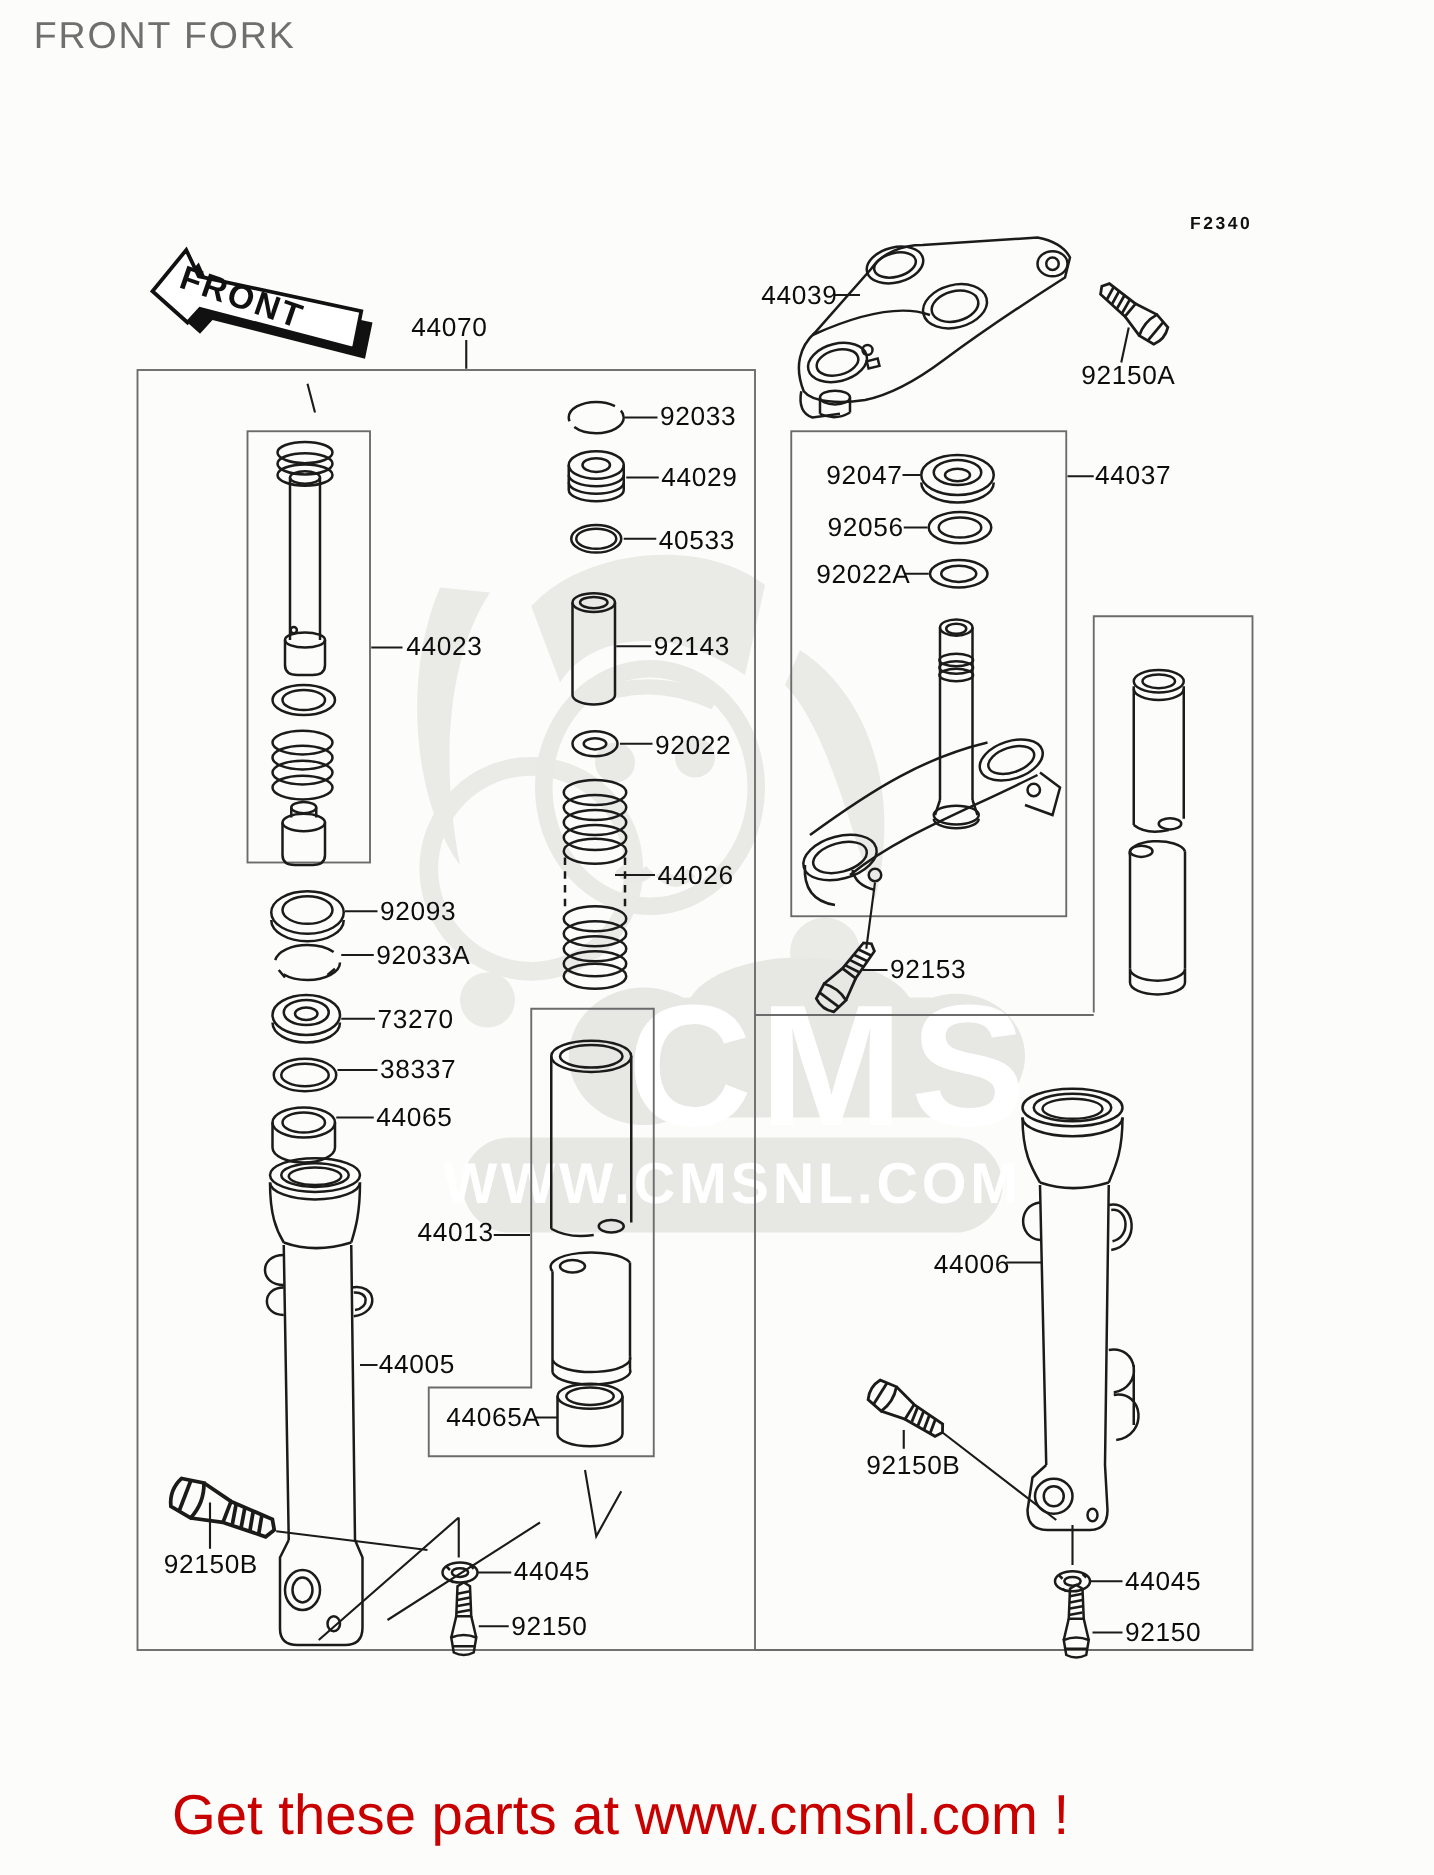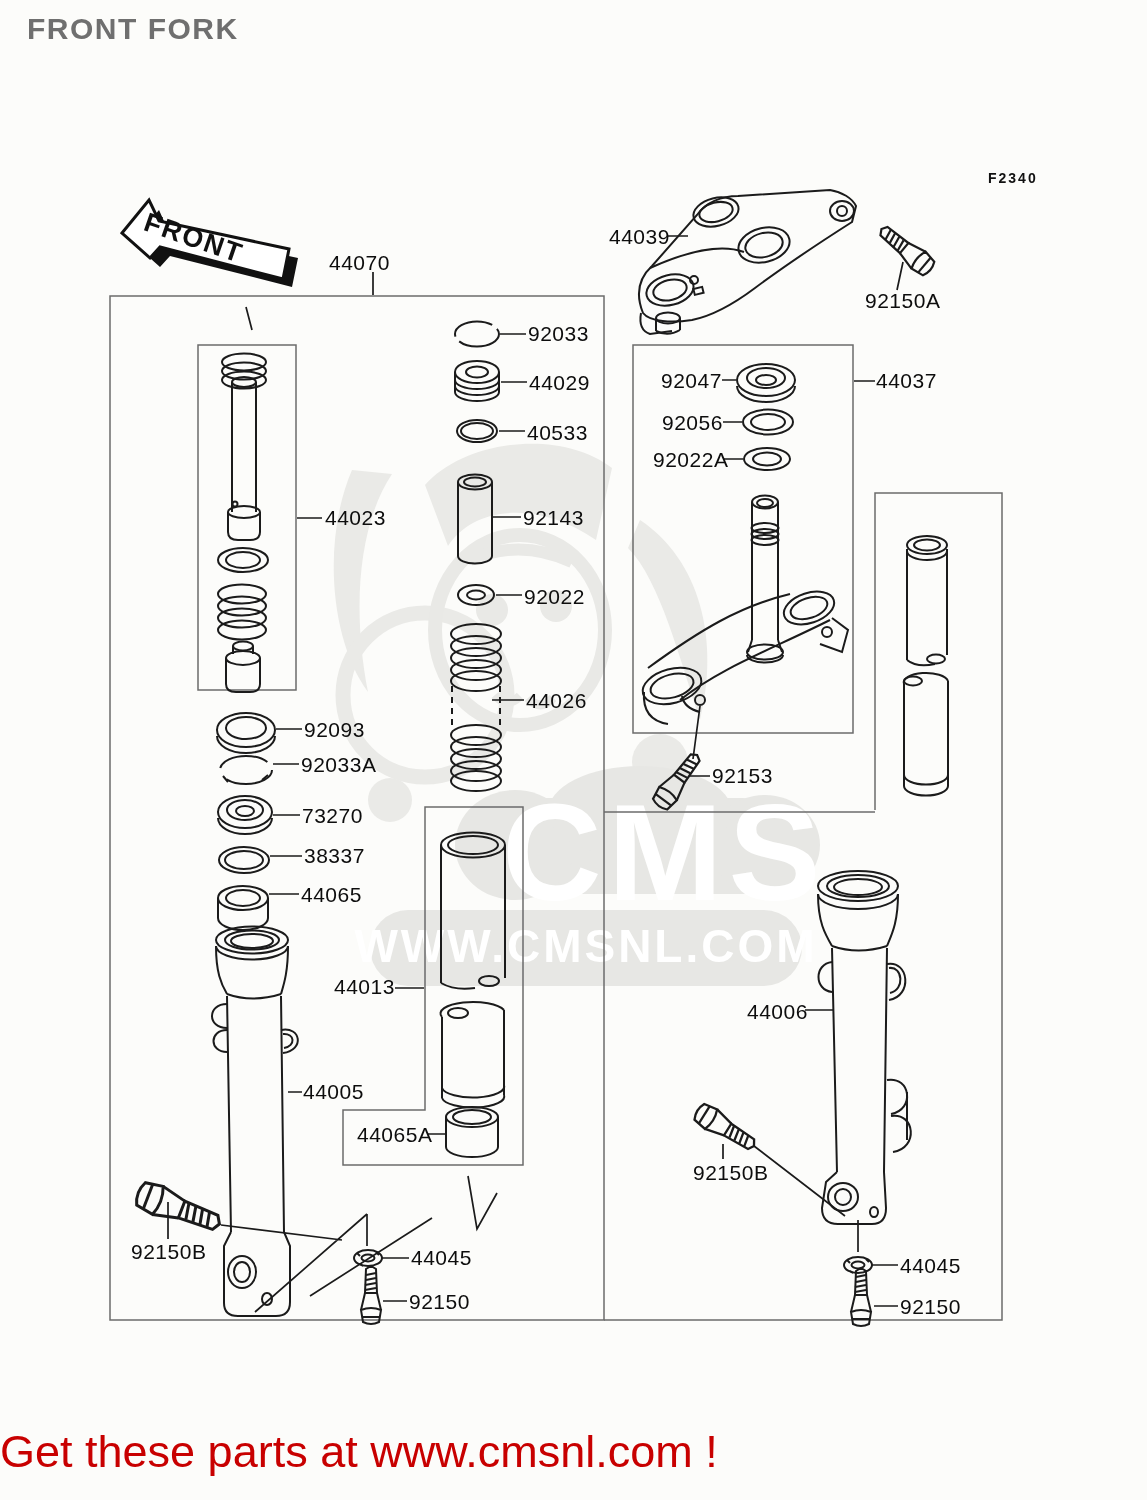--- a/index.html
+++ b/index.html
@@ -1,29 +1,29 @@
 <!DOCTYPE html>
 <html><head>
 <meta charset="utf-8">
 <style>
   html,body{margin:0;padding:0;}
   body{width:1147px;height:1500px;position:relative;background:#fcfcfa;overflow:hidden;
        font-family:"Liberation Sans", sans-serif;}
   #stage{position:absolute;left:0;top:0;width:1147px;height:1500px;}
   svg.art{position:absolute;left:0;top:0;}
   .page-title{position:absolute;left:27px;top:12px;font-size:30px;color:#6f6f6f;
-      letter-spacing:1.5px;white-space:nowrap;font-weight:bold;}
-  .fig-code{position:absolute;left:988px;top:170px;font-size:14px;font-weight:bold;
+      letter-spacing:1.5px;white-space:nowrap;}
+  .fig-code{position:absolute;left:952px;top:170px;font-size:14px;font-weight:bold;
       letter-spacing:2px;color:#111;white-space:nowrap;}
   .plabel{position:absolute;font-size:21px;font-weight:normal;color:#0d0d0d;
       letter-spacing:0.5px;white-space:nowrap;line-height:1;}
   .front-text{position:absolute;left:150px;top:207px;font-size:27px;font-weight:bold;
       color:#111;letter-spacing:2px;transform:rotate(19deg);transform-origin:left top;
       white-space:nowrap;}
-  .footer-bar{position:absolute;left:0;top:1426px;width:993px;text-align:left;}
+  .footer-bar{position:absolute;left:0;top:1426px;width:993px;text-align:center;}
   .footer-link{font-size:45px;color:#c80000;letter-spacing:0px;text-decoration:none;
       white-space:nowrap;cursor:pointer;}
 </style>
 </head>
 <body>
 
 <div id="stage">
 
 <svg class="art" width="1147" height="1500" viewBox="0 0 1147 1500">
 

